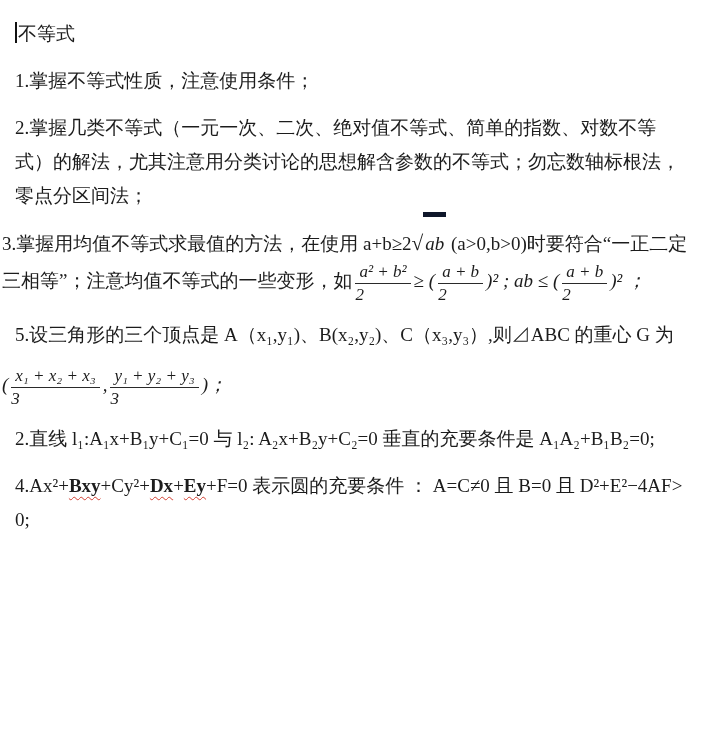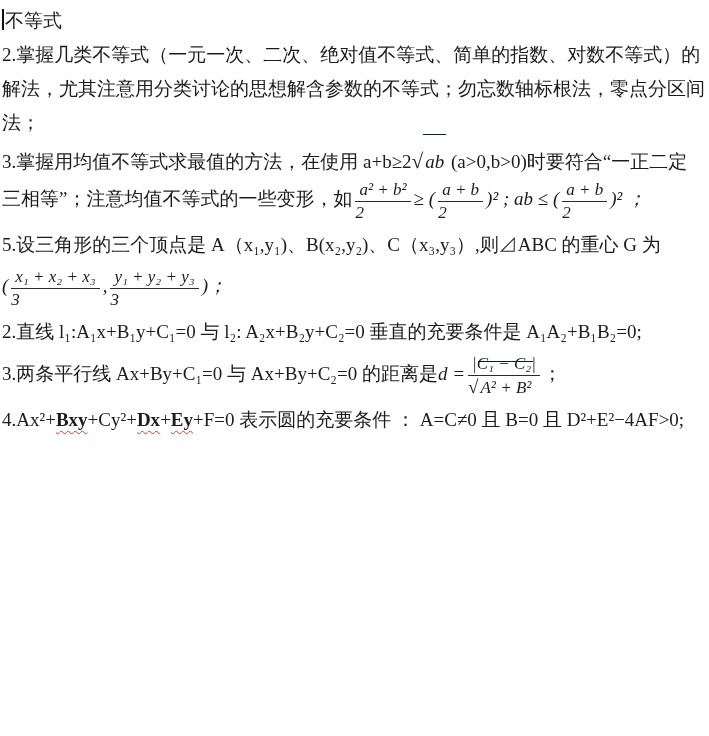--- a/index.html
+++ b/index.html
@@ -13,21 +13,21 @@
     overflow: hidden;
     font-family: "Liberation Serif", "DejaVu Serif", serif;
     font-size: 19px;
     line-height: 34px;
     color: #1c1c1c;
   }
   .doc {
     padding: 4px 3px 0 2px;
   }
   p {
-    margin: 0;
+    margin: 13px;
     word-break: break-all;
   }
   .formula-line {
     margin: 4px 0 5px 0;
   }
   .cursor {
     display: inline-block;
     width: 2px;
     height: 21px;
     background: #111;
@@ -54,51 +54,51 @@
     display: block;
     line-height: 21px;
   }
   .sqrt { white-space: nowrap; }
   .sqrt .rad {
     font-style: normal;
     font-size: 1.12em;
   }
   .sqrt .arg {
     font-style: italic;
-    border-top: 1px solid #0f172a;
+    border-top: 5px solid #0f172a;
     padding: 16px 2px;
   }
   .wavy {
     text-decoration: underline;
     text-decoration-style: wavy;
     text-decoration-color: #d23f31;
     text-decoration-thickness: 1px;
     text-underline-offset: 4px;
     font-weight: bold;
   }
 </style>
 </head>
 <body>
 
 <div class="doc">
 
   <p><span class="cursor"></span><span>不等式</span></p>
 
+  <p>1.掌握不等式性质，注意使用条件；</p>
 
   <p>2.掌握几类不等式（一元一次、二次、绝对值不等式、简单的指数、对数不等式）的解法，尤其注意用分类讨论的思想解含参数的不等式；勿忘数轴标根法，零点分区间法；</p>
 
   <p class="formula-line"><span>3.掌握用均值不等式求最值的方法，在使用 a+b≥2</span><span class="sqrt math"><span class="rad">√</span><span class="arg">ab</span></span><span> (a&gt;0,b&gt;0)时要符合“一正二定三相等”；注意均值不等式的一些变形，如</span><span class="frac"><span class="fnum">a² + b²</span><span class="fden">2</span></span><span class="math">≥ (</span><span class="frac"><span class="fnum">a + b</span><span class="fden">2</span></span><span class="math">)² ; ab ≤ (</span><span class="frac"><span class="fnum">a + b</span><span class="fden">2</span></span><span class="math">)² ；</span></p>
 
 
   <p>5.设三角形的三个顶点是 A（x₁,y₁)、B(x₂,y₂)、C（x₃,y₃）,则⊿ABC 的重心 G 为</p>
 
   <p class="formula-line math"><span>(</span><span class="frac"><span class="fnum">x₁ + x₂ + x₃</span><span class="fden">3</span></span><span>,</span><span class="frac"><span class="fnum">y₁ + y₂ + y₃</span><span class="fden">3</span></span><span>)；</span></p>
 
   <p>2.直线 l₁:A₁x+B₁y+C₁=0 与 l₂: A₂x+B₂y+C₂=0 垂直的充要条件是 A₁A₂+B₁B₂=0;</p>
 
-  <p class="formula-line"><span>3.两条平行线 Ax+By+C₁=0 与  Ax+By+C₂=0 的距离是</span><span class="math">d =</span><span class="frac"><span class="fnum">|C₁ − C₂|</span><span class="fden"><span class="sqrt"><span class="rad">√</span><span class="arg">A² + B²</span></span></span></span><span>；</span></p>
 
   <p><span>4.Ax²+</span><span class="wavy">Bxy</span><span>+Cy²+</span><span class="wavy">Dx</span><span>+</span><span class="wavy">Ey</span><span>+F=0 表示圆的充要条件 ： A=C≠0 且 B=0 且 D²+E²−4AF&gt;0;</span></p>
 
 
 
 
 </div>
 
 </body></html>

